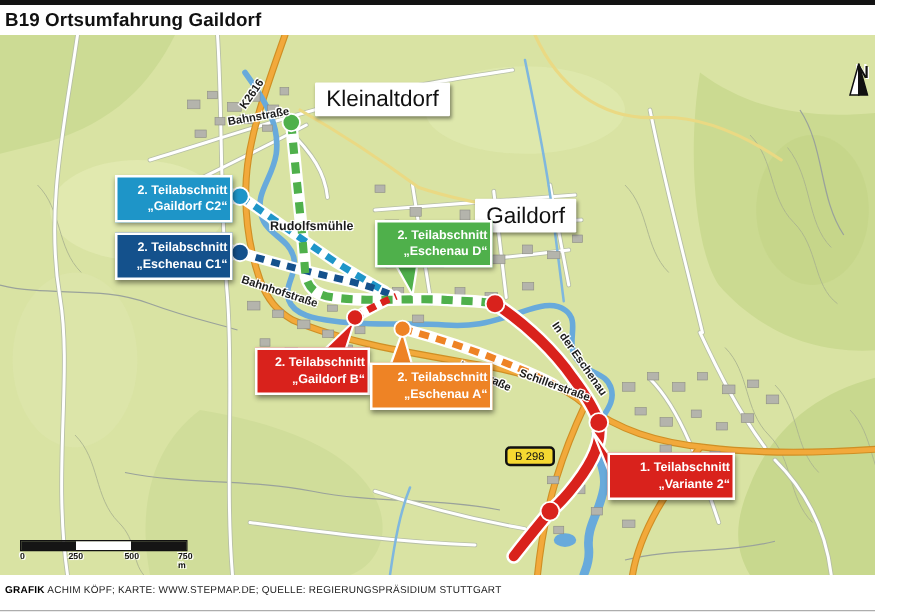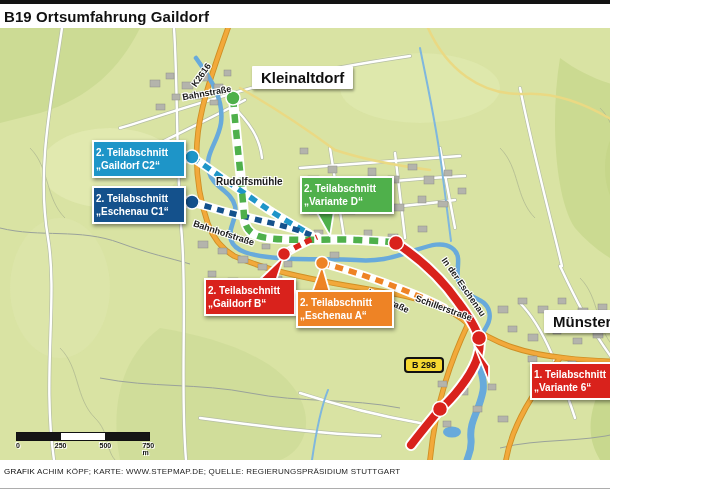--- a/index.html
+++ b/index.html
@@ -1,44 +1,44 @@
 <!DOCTYPE html>
 <html><head>
 <meta charset="utf-8">
 <style>
   html,body{margin:0;padding:0;}
-  .page{position:relative;width:610px;height:492px;background:#fff;overflow:hidden;
+  .page{position:relative;width:700px;height:492px;background:#fff;overflow:hidden;
         font-family:"Liberation Sans", sans-serif;}
   .titlebar{position:absolute;top:0;left:0;right:0;height:28px;background:#fff;border-top:4px solid #131313;}
   .titlebar h1{margin:0;padding:4px 0 0 4px;font-size:15px;font-weight:bold;color:#111;letter-spacing:.1px;}
   .map{position:absolute;top:28px;left:0;width:720px;height:432px;overflow:hidden;background:#d9e3a3;}
   .map svg{position:absolute;left:0;top:0;}
-  .town{position:absolute;background:#fff;color:#111;font-weight:bold;font-size:15px;
+  .town{position:absolute;background:#fff;color:#111;font-weight:normal;font-size:18px;
         padding:3px 9px;box-shadow:1px 2px 3px rgba(0,0,0,.4);border-radius:1px;white-space:nowrap;}
   .street{position:absolute;font-size:9px;font-weight:bold;color:#1b1b1b;white-space:nowrap;
         text-shadow:-1px -1px 0 #fff,1px -1px 0 #fff,-1px 1px 0 #fff,1px 1px 0 #fff,0 0 2px #fff;}
-  .callout{position:absolute;box-sizing:border-box;border:2px solid #fff;color:#fff;text-align:left;
+  .callout{position:absolute;box-sizing:border-box;border:2px solid #fff;color:#fff;text-align:right;
         font-weight:bold;font-size:10px;line-height:1.32;padding:4px 2px;
         box-shadow:1px 2px 4px rgba(0,0,0,.45);}
   .badge{position:absolute;background:#f5d831;border:2px solid #111;border-radius:4px;
-        font-weight:bold;font-size:9px;padding:1px 6px;color:#111;white-space:nowrap;}
+        font-weight:normal;font-size:9px;padding:1px 6px;color:#111;white-space:nowrap;}
   .compass{position:absolute;left:679px;top:22px;width:22px;text-align:center;}
   .compass-n{font-weight:bold;font-size:14px;color:#111;margin-top:-1px;
         text-shadow:1px 1px 0 #fff,-1px -1px 0 #fff;}
   .scalebar{position:absolute;left:16px;top:404px;width:134px;}
   .scalebar-bar{height:7px;border:1px solid #111;
         background:linear-gradient(to right,#151515 0 33.4%,#fff 33.4% 66.7%,#151515 66.7% 100%);}
   .scalebar-ticks{position:relative;height:10px;font-size:7px;font-weight:bold;color:#111;
         text-shadow:0 0 2px #fff,1px 1px 0 #fff,-1px -1px 0 #fff;}
   .scalebar-ticks span{position:absolute;top:1px;}
   .tick0{left:0;} .tick1{left:33.3%;transform:translateX(-50%);}
   .tick2{left:66.7%;transform:translateX(-50%);} .tick3{left:100%;transform:translateX(-65%);}
   .credits{position:absolute;top:460px;left:0;right:0;height:32px;background:#fff;}
   .credits-text{padding:7px 0 0 4px;font-size:8px;color:#222;letter-spacing:.2px;}
-  .credits-text b{font-weight:normal;color:#000;}
+  .credits-text b{font-weight:bold;color:#000;}
   .credits::after{content:'';position:absolute;left:0;right:0;bottom:3px;border-top:1px solid #adadad;}
 </style>
 </head>
 <body>
 
 <div class="page">
 
   <div class="titlebar">
     <h1>B19 Ortsumfahrung Gaildorf</h1>
   </div>
@@ -245,47 +245,47 @@
 
     <div class="street" style="left:188px;top:42px;transform:rotate(-55deg);">K2616</div>
     <div class="street" style="left:182px;top:60px;transform:rotate(-10deg);">Bahnstraße</div>
     <div class="street" style="left:216px;top:148px;font-size:10px;text-align:center;">Rudolfsmühle</div>
     <div class="street" style="left:192px;top:200px;transform:rotate(18deg);">Bahnhofstraße</div>
     <div class="street" style="left:366px;top:268px;transform:rotate(25deg);">Karlstraße</div>
     <div class="street" style="left:414px;top:275px;transform:rotate(20deg);">Schillerstraße</div>
     <div class="street" style="left:429px;top:254px;transform:rotate(55deg);">In der Eschenau</div>
 
     <div class="town" style="left:252px;top:38px;">Kleinaltdorf</div>
-    <div class="town" style="left:544px;top:282px;">Münster</div>
+    <div class="town" style="left:380px;top:131px;">Gaildorf</div>
 
     <div class="badge" style="left:404px;top:329px;">B 298</div>
 
     <div class="callout" style="left:92px;top:112px;width:94px;background:#1e95c8;">
       <div>2. Teilabschnitt</div>
       <div>„Gaildorf C2“</div>
     </div>
     <div class="callout" style="left:92px;top:158px;width:94px;background:#14518c;">
       <div>2. Teilabschnitt</div>
       <div>„Eschenau C1“</div>
     </div>
     <div class="callout" style="left:300px;top:148px;width:94px;background:#4fb04b;">
       <div>2. Teilabschnitt</div>
-      <div>„Variante D“</div>
+      <div>„Eschenau D“</div>
     </div>
     <div class="callout" style="left:204px;top:250px;width:92px;background:#d9221c;">
       <div>2. Teilabschnitt</div>
       <div>„Gaildorf B“</div>
     </div>
     <div class="callout" style="left:296px;top:262px;width:98px;background:#ee8325;">
       <div>2. Teilabschnitt</div>
       <div>„Eschenau A“</div>
     </div>
-    <div class="callout" style="left:486px;top:334px;width:102px;background:#d9221c;margin-left:44px;">
+    <div class="callout" style="left:486px;top:334px;width:102px;background:#d9221c;">
       <div>1. Teilabschnitt</div>
-      <div>„Variante 6“</div>
+      <div>„Variante 2“</div>
     </div>
 
     <div class="compass">
       <svg width="16" height="28" viewBox="0 0 16 28">
         <polygon points="8,1 8,26 1,26" fill="#ffffff" stroke="#111" stroke-width="1.2"></polygon>
         <polygon points="8,1 15,26 8,26" fill="#111" stroke="#111" stroke-width="1.2"></polygon>
       </svg>
       <div class="compass-n">N</div>
     </div>
 

